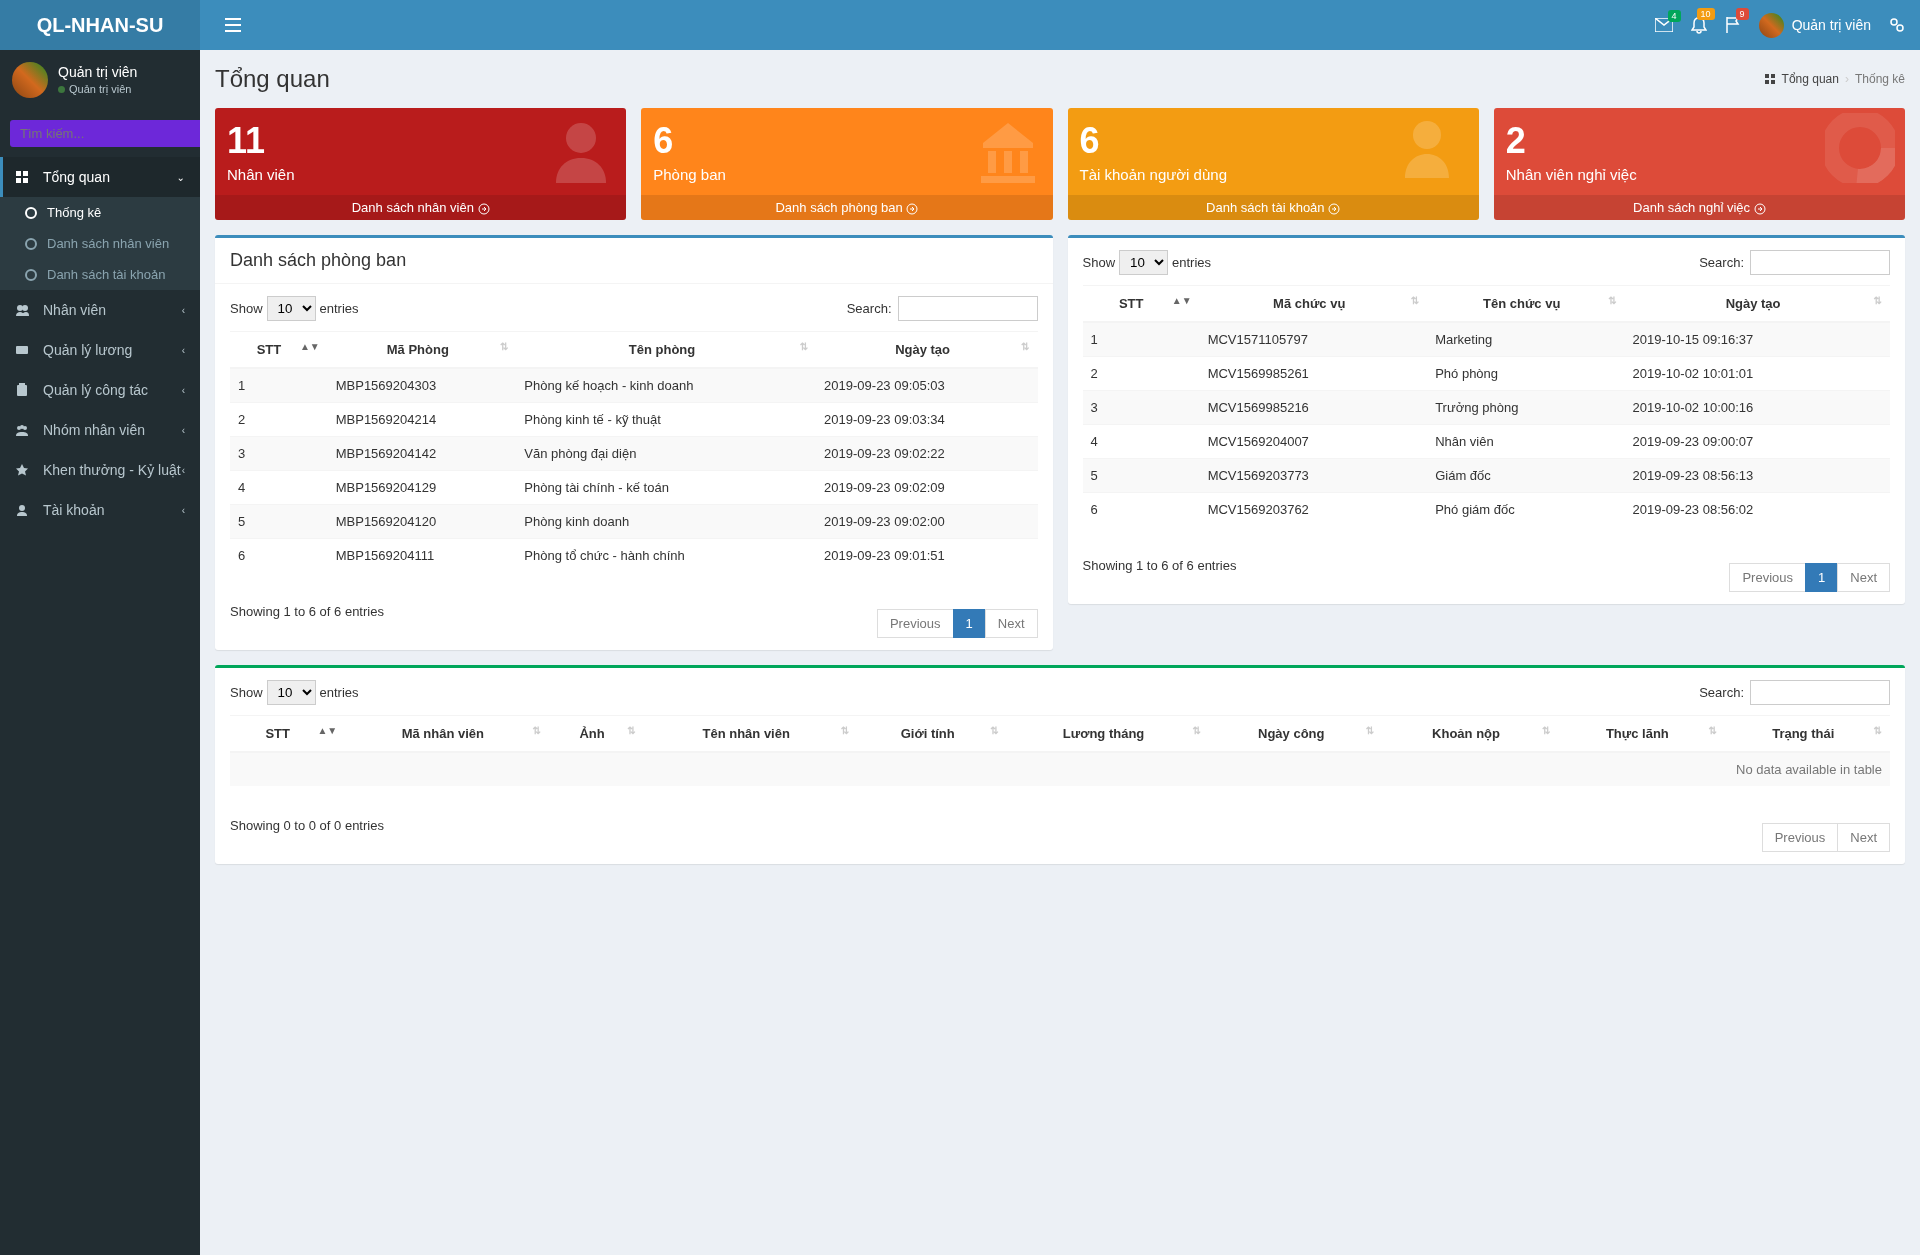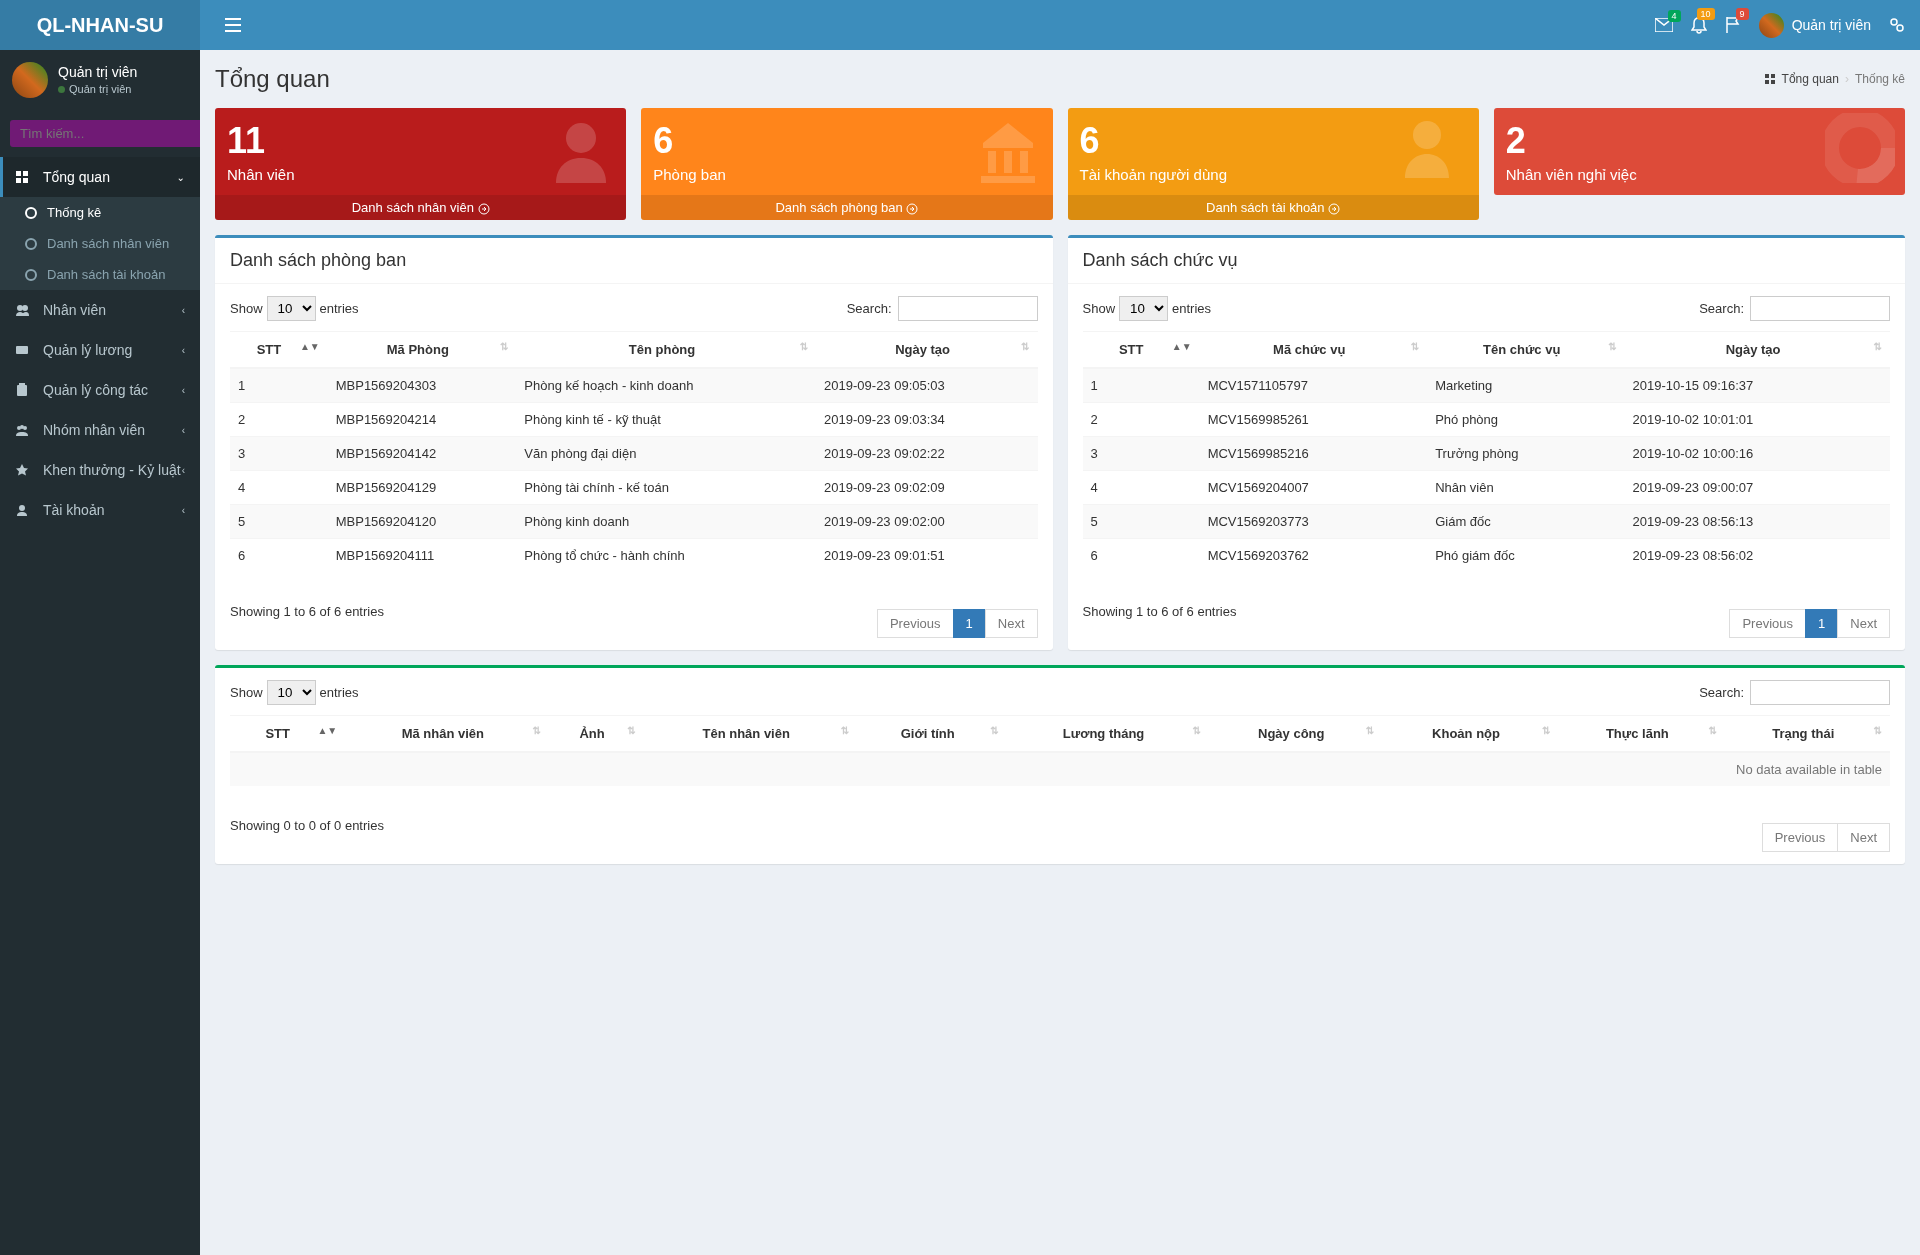--- a/index.html
+++ b/index.html
@@ -20,21 +20,21 @@
 .avatar-sm { width: 25px; height: 25px; border-radius: 50%; background: linear-gradient(45deg,#8B4513,#D2691E,#228B22); }
 
 
 .sidebar { position: fixed; top: 50px; left: 0; bottom: 0; width: 200px; background: #222d32; color: #b8c7ce; overflow-y: auto; }
 .user-panel { padding: 12px; display: flex; align-items: center; gap: 10px; }
 .avatar-lg { width: 36px; height: 36px; border-radius: 50%; background: linear-gradient(45deg,#8B4513,#D2691E,#228B22); }
 .user-info p { color: #fff; font-size: 14px; }
 .user-info small { font-size: 11px; color: #b8c7ce; }
 .status-dot { display: inline-block; width: 7px; height: 7px; border-radius: 50%; background: #3c763d; margin-right: 4px; }
 .search-form { padding: 10px; display: flex; }
-.search-input { flex: 1; background: #701a75; border: none; color: #ccc; padding: 6px 10px; border-radius: 3px 0 0 3px; font-size: 13px; }
+.search-input { flex: 1; background: #6d28d9; border: none; color: #ccc; padding: 6px 10px; border-radius: 3px 0 0 3px; font-size: 13px; }
 .menu { list-style: none; }
 .menu > li > a { display: flex; align-items: center; padding: 12px 15px; color: #b8c7ce; text-decoration: none; cursor: pointer; }
 .menu > li.active > a { background: #1e282c; color: #fff; border-left: 3px solid #3c8dbc; padding-left: 12px; }
 .menu-icon { width: 20px; margin-right: 8px; }
 .menu-arrow { margin-left: auto; font-size: 10px; }
 .submenu { list-style: none; background: #2c3b41; }
 .submenu li a { display: flex; align-items: center; padding: 8px 15px 8px 25px; color: #8aa4af; text-decoration: none; font-size: 13px; cursor: pointer; }
 .submenu li.active a { color: #fff; }
 .sub-icon { width: 12px; height: 12px; border: 2px solid currentColor; border-radius: 50%; margin-right: 10px; display: inline-block; }
 
@@ -334,20 +334,24 @@
     <div class="sb-inner">
               <h3>2</h3>
               <p>Nhân viên nghỉ việc</p>
             </div>
     <div class="sb-icon">
               <svg width="70" height="70" fill="currentColor">
                 <circle cx="35" cy="35" r="30" fill="none" stroke="currentColor" stroke-width="18" stroke-dasharray="50 200"></circle>
                 <circle cx="35" cy="35" r="30" fill="none" stroke="currentColor" stroke-width="18" opacity="0.5"></circle>
               </svg>
             </div>
+    <a class="sb-footer">Danh sách nghỉ việc <svg style="display:inline;vertical-align:middle" width="12" height="12">
+                <circle cx="6" cy="6" r="5" fill="none" stroke="#fff"></circle>
+                <path d="M4 6h4M6 4l2 2-2 2" fill="none" stroke="#fff"></path>
+              </svg></a>
   </div>
         </div>
       </div>
 
     <div class="row">
       <div class="col-6">
         <div class="box primary">
           <div class="box-header"><span class="box-title">Danh sách phòng ban</span></div>
           <div class="box-body" id="pb-body">
               <div class="dt-top">
@@ -408,21 +412,20 @@
       <a class="disabled">Previous</a>
       <a class="active">1</a>
       <a class="disabled">Next</a>
     </div>
   </div>
             </div>
         </div>
       </div>
       <div class="col-6">
         <div class="box primary">
-          <div class="box-header"><span class="box-title">Danh sách chức vụ</span></div>
           <div class="box-body" id="cv-body">
               <div class="dt-top">
     <div class="dt-len"><span>Show</span><select><option>10</option></select><span>entries</span></div>
     <div class="dt-filter"><span>Search:</span><input style=""></div>
   </div>
               <table class="dt">
                 <thead>
                   <tr>
                     <th class="sort-asc">STT<span class="sort-ic">▲▼</span></th>
                     <th class="">Mã chức vụ<span class="sort-ic">⇅</span></th>

